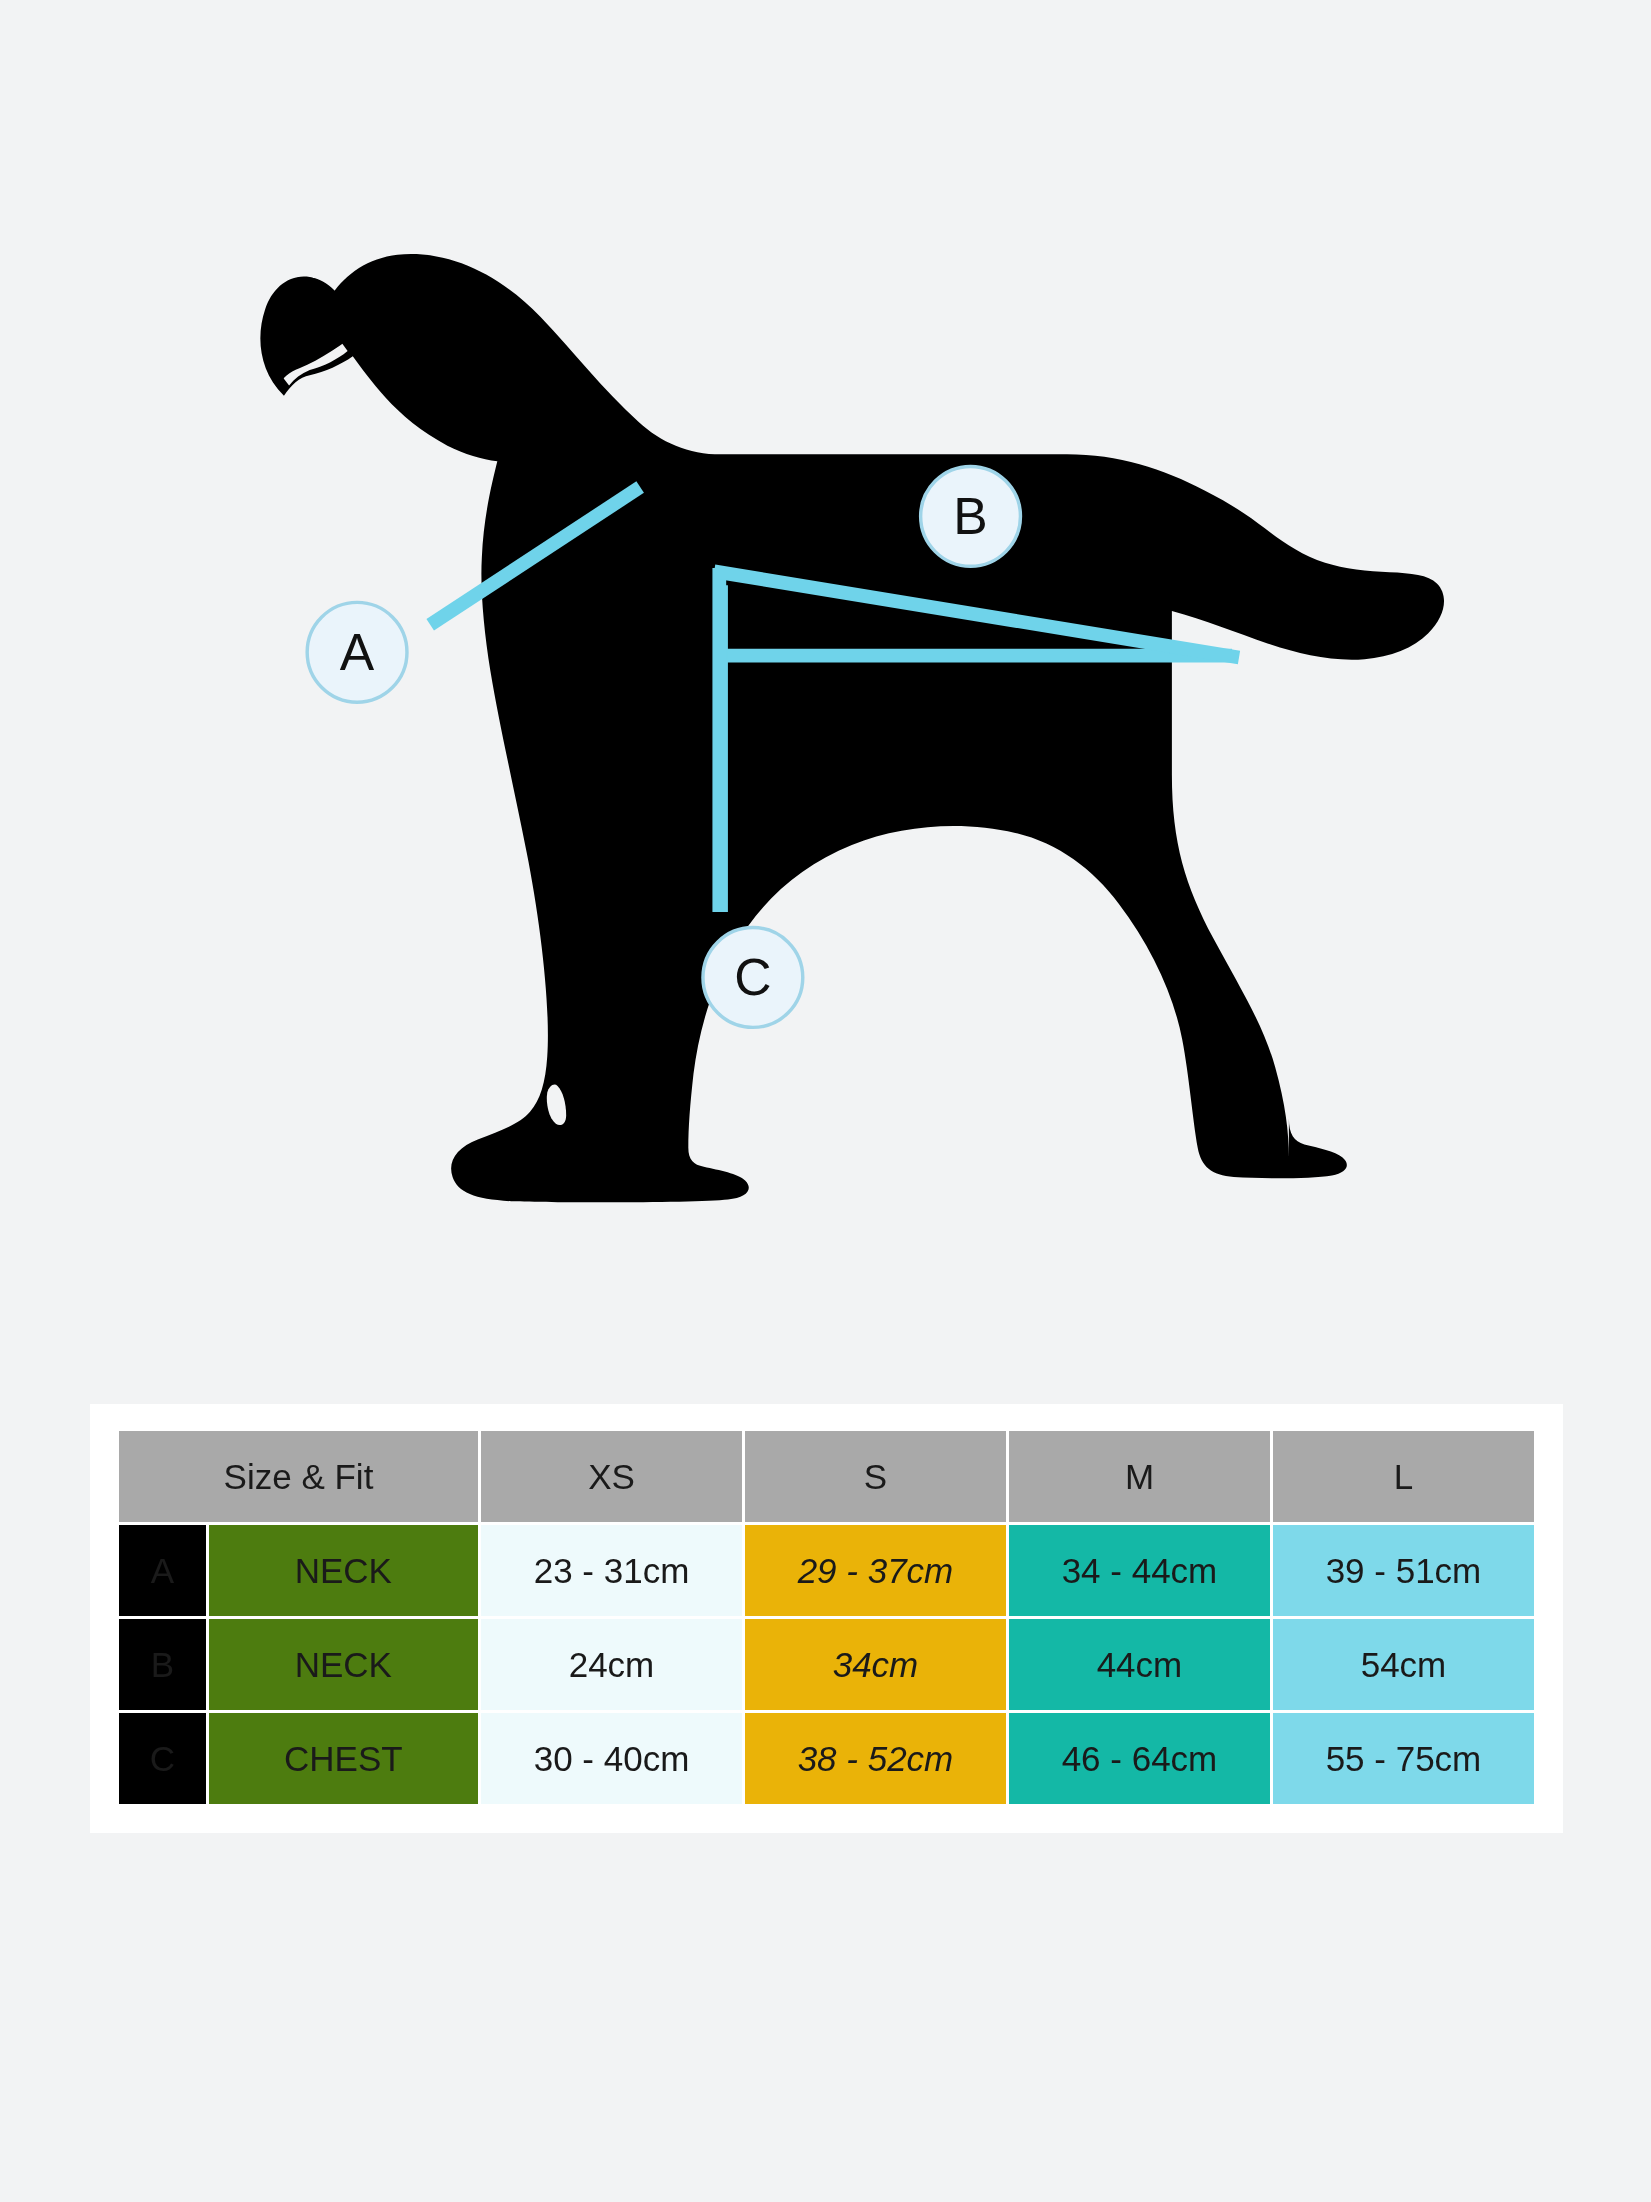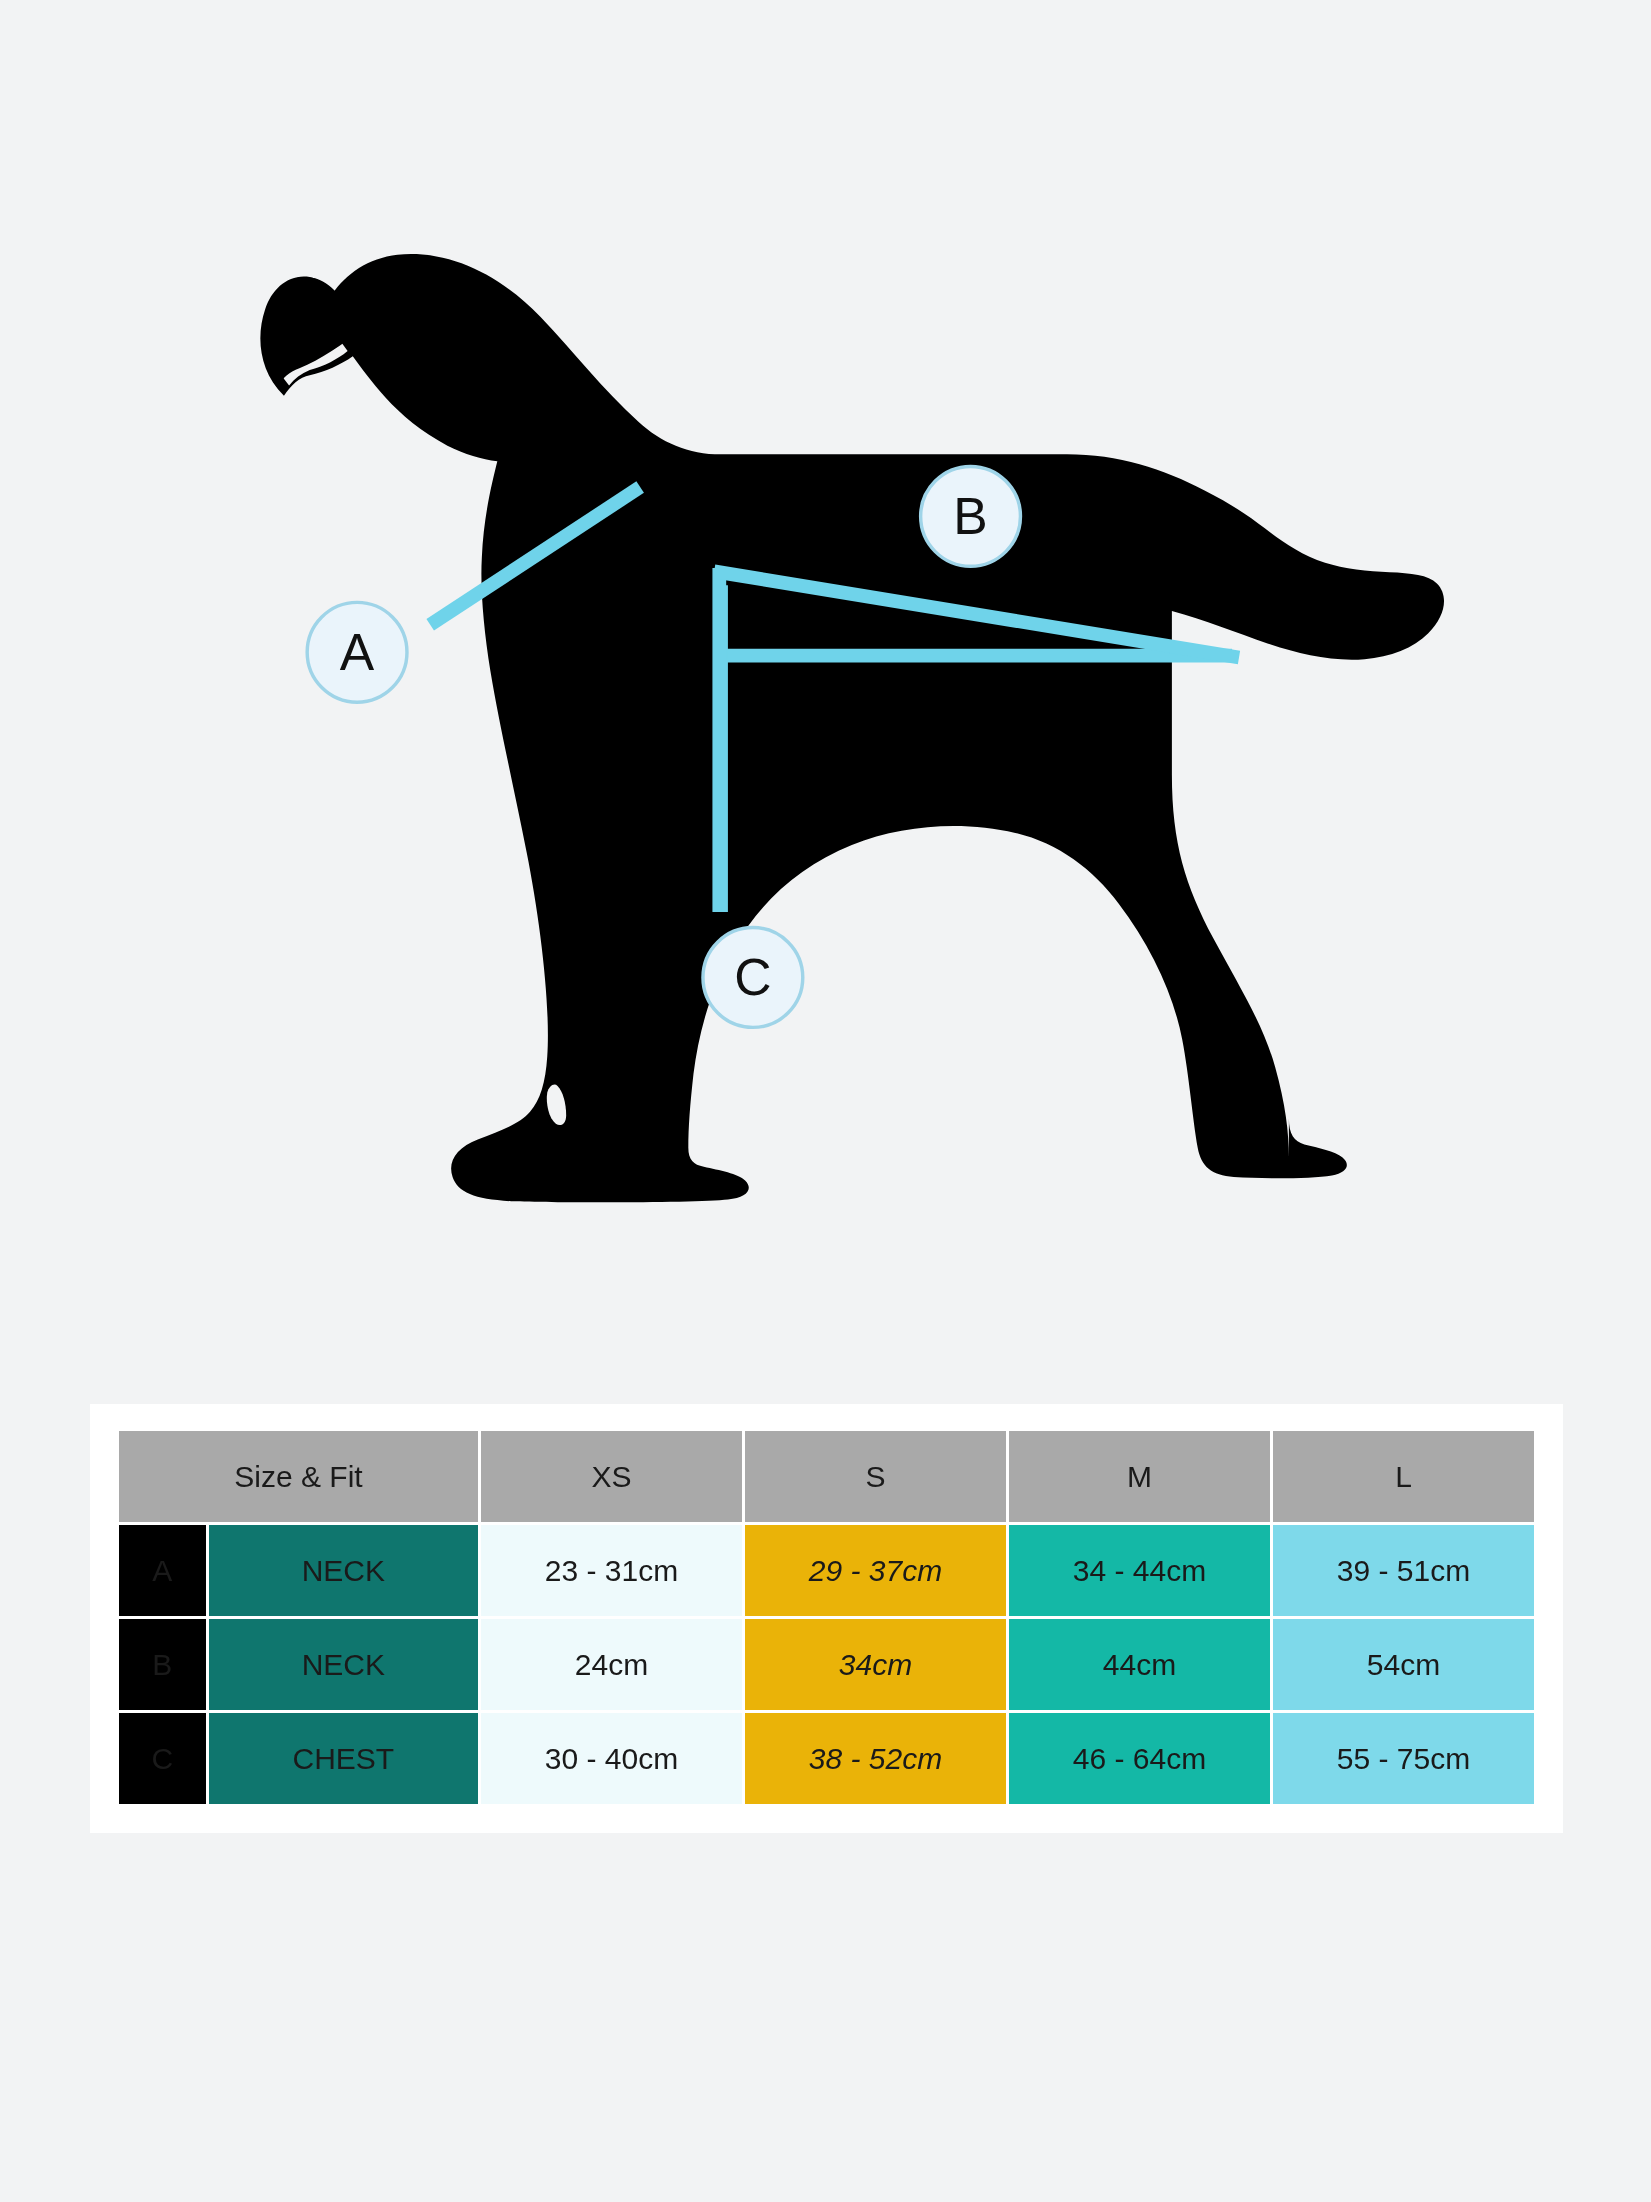--- a/index.html
+++ b/index.html
@@ -50,21 +50,21 @@
     border-collapse: separate;
     border-spacing: 3.4px;
     width: 100%;
     table-layout: fixed;
   }
 
   table.size-table td {
     height: 91px;
     text-align: center;
     vertical-align: middle;
-    font-size: 30px;
+    font-size: 35px;
     color: #1a1a1a;
     font-family: "Liberation Sans", sans-serif;
     padding: 0;
   }
 
   
   .hdr-title {
     background: #a9a9a9;
     font-size: 33px;
   }
@@ -75,21 +75,21 @@
   }
 
   
   .letter-cell {
     background: #000000;
     color: #ffffff;
     font-size: 31px;
     width: 83px;
   }
   .label-cell {
-    background: #0f766e;
+    background: #4d7c0f;
     font-size: 33px;
     margin-top: 24px;
   }
 
   .c-xs { background: #eefafc; }
   .c-s  { background: #eab308; font-style: italic; }
   .c-m  { background: #14b8a6; }
   .c-l  { background: #7ed9ea; }
 
   .col-letter { width: 83px; }

